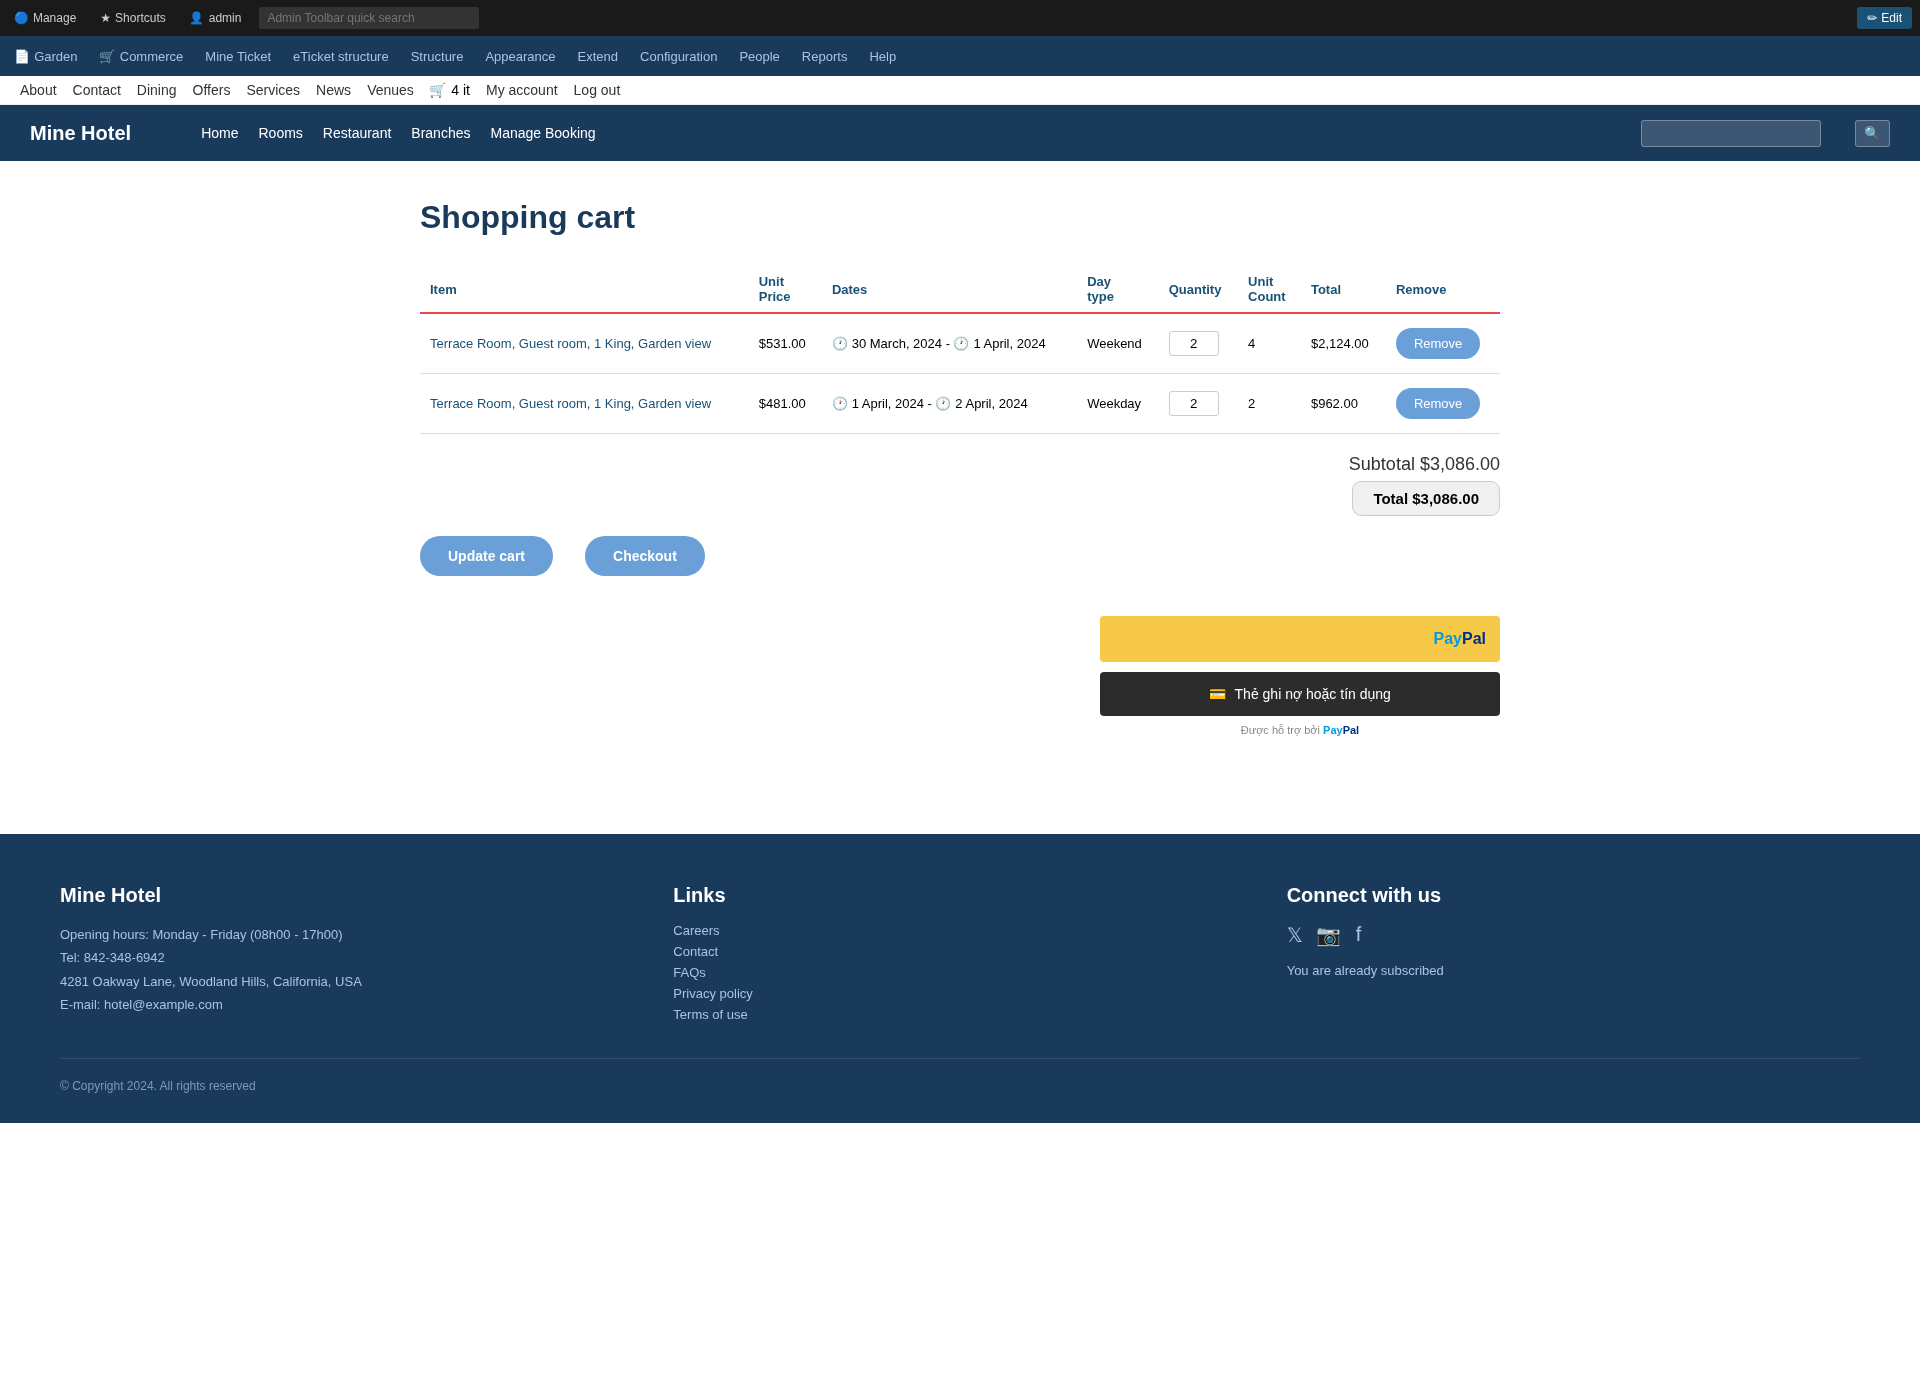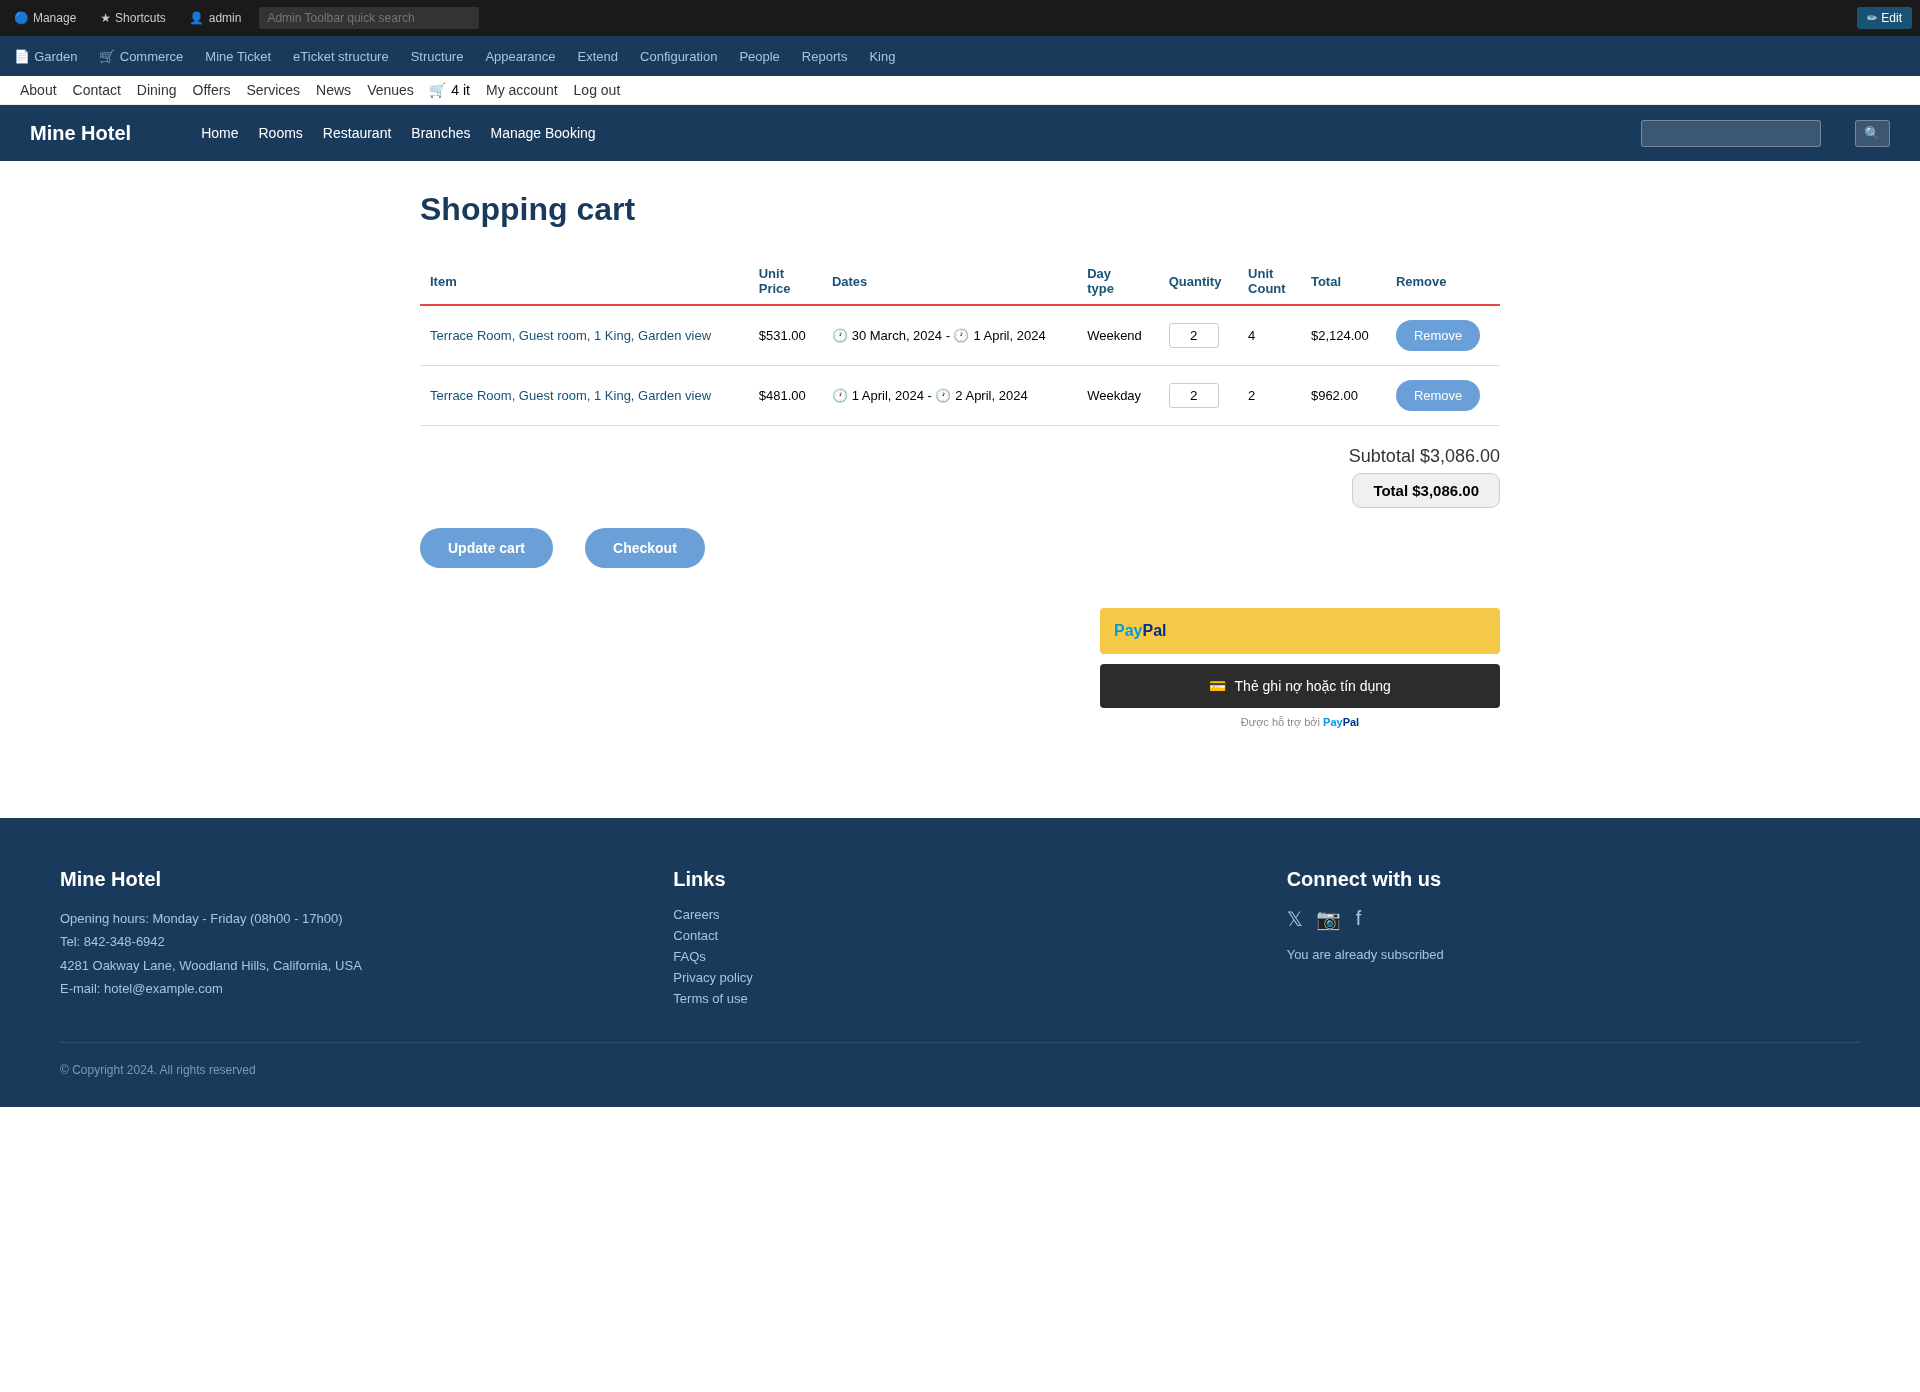--- a/index.html
+++ b/index.html
@@ -74,21 +74,21 @@
       margin-left: auto; background: rgba(255,255,255,0.15);
       border: 1px solid rgba(255,255,255,0.3); color: #fff;
       padding: 5px 10px; border-radius: 3px; width: 180px;
     }
     .search-btn {
       background: rgba(255,255,255,0.15); border: 1px solid rgba(255,255,255,0.3);
       color: #fff; padding: 5px 8px; cursor: pointer; border-radius: 3px; margin-left: 4px;
     }
 
     
-    .main-content { padding: 30px 60px; max-width: 1200px; margin: 0 auto; }
+    .main-content { padding: 38px 60px; max-width: 1200px; margin: 0 auto; }
 
     
     .page-title { font-size: 32px; font-weight: bold; color: #1a3a5c; margin-bottom: 30px; }
 
     .cart-table { width: 100%; border-collapse: collapse; margin-bottom: 20px; }
     .cart-table th {
       text-align: left; color: #1a5276; font-size: 13px; padding: 8px 10px;
       border-bottom: 2px solid #ef4444;
     }
     .cart-table td { padding: 14px 10px; border-bottom: 1px solid #ddd; font-size: 13px; }
@@ -113,21 +113,21 @@
     .action-btn {
       background: #6a9fd8; color: #fff; border: none; padding: 12px 28px;
       border-radius: 20px; cursor: pointer; font-size: 14px; font-weight: bold;
     }
 
     
     .payment-section { max-width: 400px; margin-left: auto; }
     .paypal-btn {
       width: 100%; background: #f7c948; border: none; padding: 14px;
       border-radius: 4px; cursor: pointer; font-size: 16px; font-weight: bold;
-      color: #003087; margin-bottom: 10px; display: flex; align-items: center; justify-content: flex-start;
+      color: #003087; margin-bottom: 10px; display: flex; align-items: center; justify-content: flex-end;
     }
     .debit-btn {
       width: 100%; background: #2c2c2c; color: #fff; border: none; padding: 14px;
       border-radius: 4px; cursor: pointer; font-size: 14px; display: flex;
       align-items: center; justify-content: center; gap: 8px;
     }
     .paypal-powered { text-align: center; font-size: 11px; color: #888; margin-top: 8px; }
 
     
     .footer {
@@ -195,21 +195,21 @@
   <div class="drupal-nav-item">
     <span>Configuration</span>
   </div>
   <div class="drupal-nav-item">
     <span>People</span>
   </div>
   <div class="drupal-nav-item">
     <span>Reports</span>
   </div>
   <div class="drupal-nav-item">
-    <span>King</span>
+    <span>Help</span>
   </div>
 </div>
 
 <div class="top-info-bar">
   <div class="top-nav-links">
     <a class="top-nav-link">About</a>
     <a class="top-nav-link">Contact</a>
     <a class="top-nav-link">Dining</a>
     <a class="top-nav-link">Offers</a>
     <a class="top-nav-link">Services</a>

